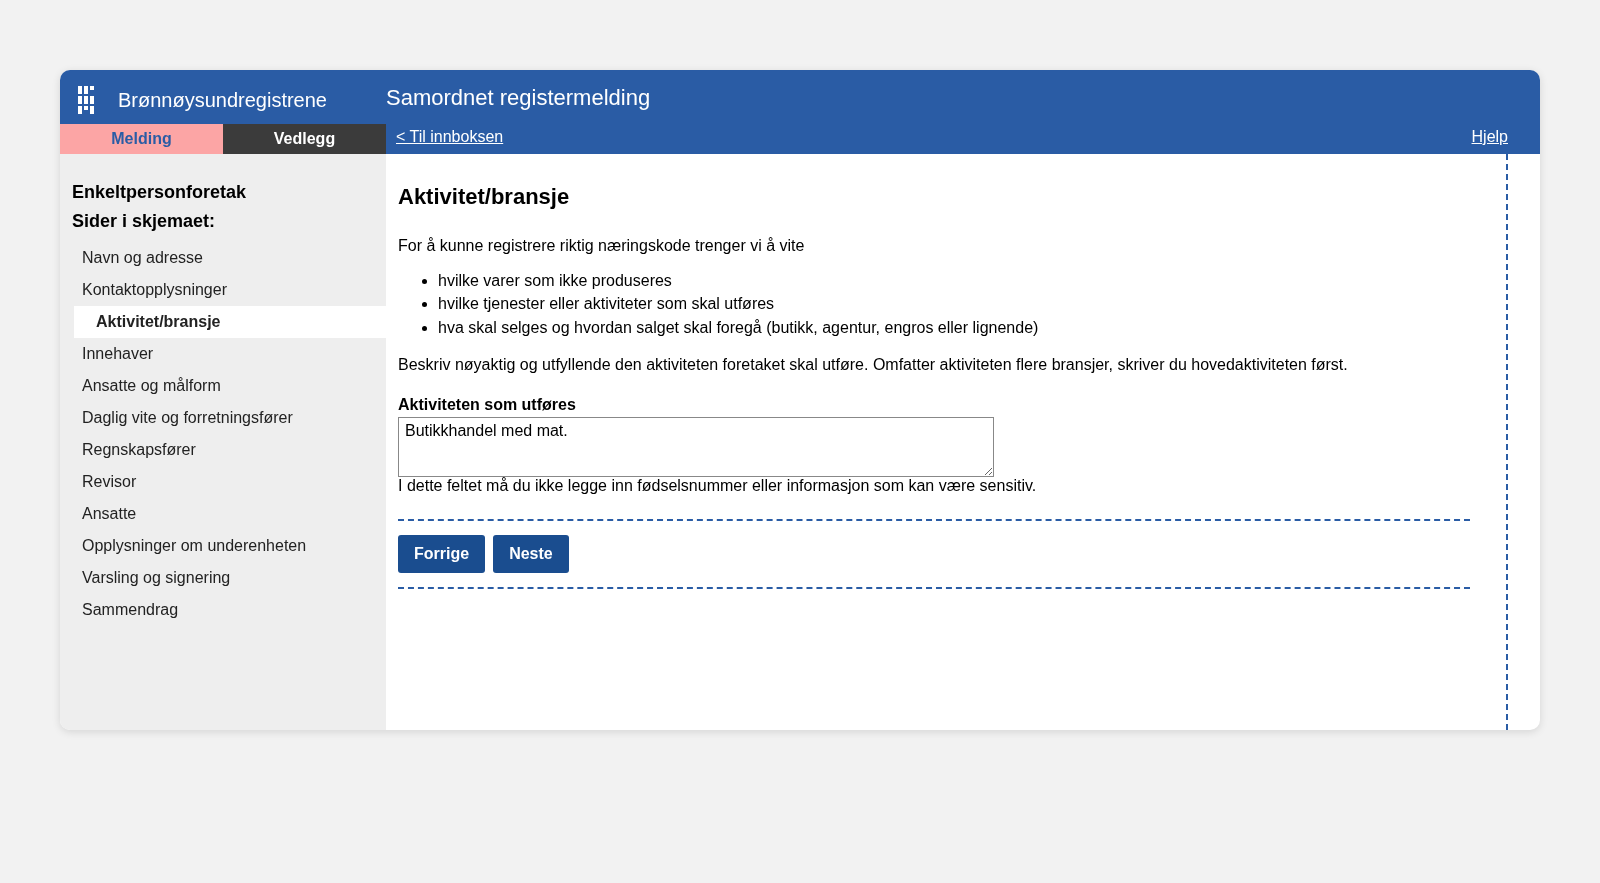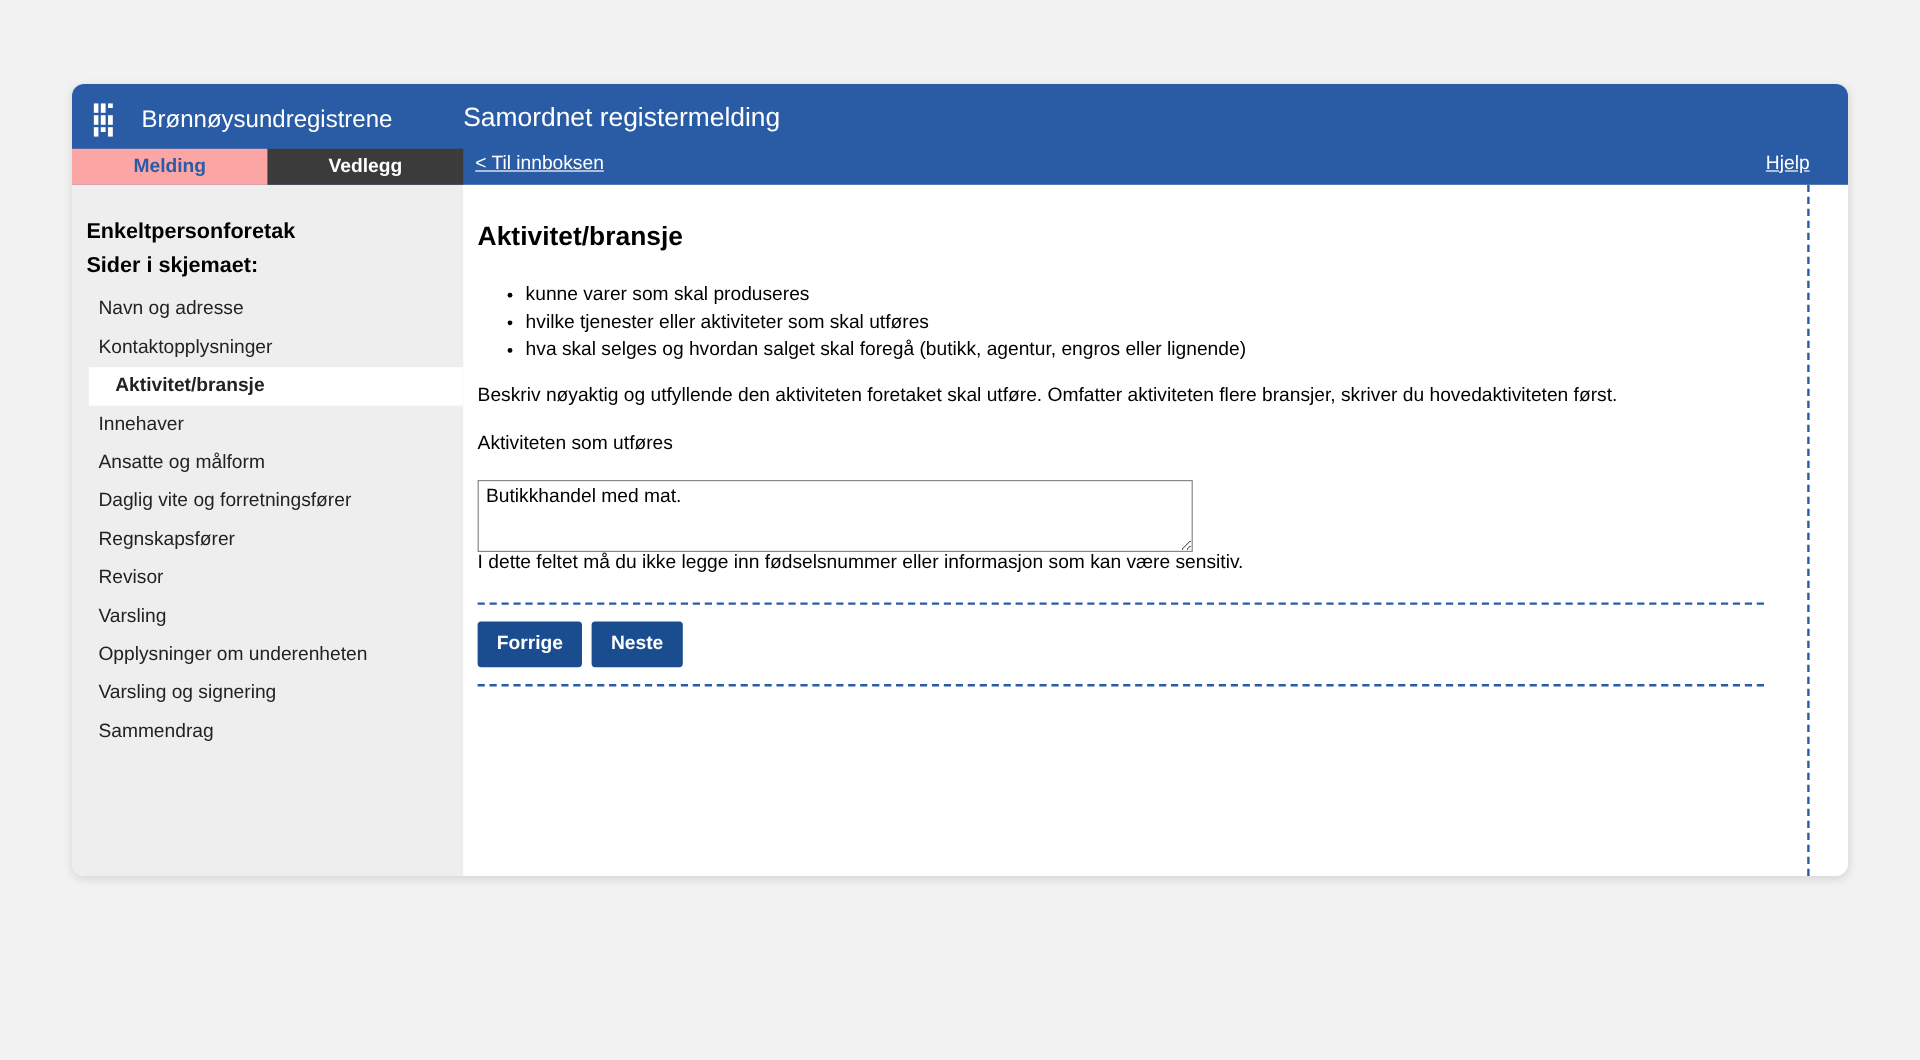--- a/index.html
+++ b/index.html
@@ -145,21 +145,22 @@
     margin-bottom: 12px;
   }
   .content ul {
     margin: 0 0 14px 40px;
     font-size: 16px;
     line-height: 1.45;
   }
   .field-label {
     font-size: 16px;
     margin-top: 8px;
-    margin-bottom: 21px;
+    margin-bottom: 3px;
+    font-weight: bold;
   }
   .activity-textarea {
     width: 596px;
     height: 60px;
     font-size: 16px;
     font-family: Arial, Helvetica, sans-serif;
     padding: 4px 6px;
     resize: both;
     border: 1px solid #888;
   }
@@ -230,32 +231,33 @@
       <div class="nav-title">Sider i skjemaet:</div>
       <ul class="nav-list" id="nav-list">
           <li class="nav-item">Navn og adresse</li>
           <li class="nav-item">Kontaktopplysninger</li>
           <li class="nav-item active">Aktivitet/bransje</li>
           <li class="nav-item">Innehaver</li>
           <li class="nav-item">Ansatte og målform</li>
           <li class="nav-item">Daglig vite og forretningsfører</li>
           <li class="nav-item">Regnskapsfører</li>
           <li class="nav-item">Revisor</li>
-          <li class="nav-item">Varsling</li>
+          <li class="nav-item">Ansatte</li>
           <li class="nav-item">Opplysninger om underenheten</li>
           <li class="nav-item">Varsling og signering</li>
           <li class="nav-item">Sammendrag</li>
         </ul>
     </div>
 
     <div class="content-wrap">
       <div class="content">
         <h1>Aktivitet/bransje</h1>
+        <p>For å kunne registrere riktig næringskode trenger vi å vite</p>
         <ul id="bullets">
-            <li>kunne varer som skal produseres</li>
+            <li>hvilke varer som ikke produseres</li>
             <li>hvilke tjenester eller aktiviteter som skal utføres</li>
             <li>hva skal selges og hvordan salget skal foregå (butikk, agentur, engros eller lignende)</li>
           </ul>
         <p>Beskriv nøyaktig og utfyllende den aktiviteten foretaket skal utføre. Omfatter aktiviteten flere bransjer, skriver du hovedaktiviteten først.</p>
         <div class="field-label">Aktiviteten som utføres</div>
         <textarea class="activity-textarea" id="activity-ta" style="">Butikkhandel med mat.</textarea>
         <div class="hint">I dette feltet må du ikke legge inn fødselsnummer eller informasjon som kan være sensitiv.</div>
         <div class="button-row">
           <button class="btn">Forrige</button>
           <button class="btn">Neste</button>

